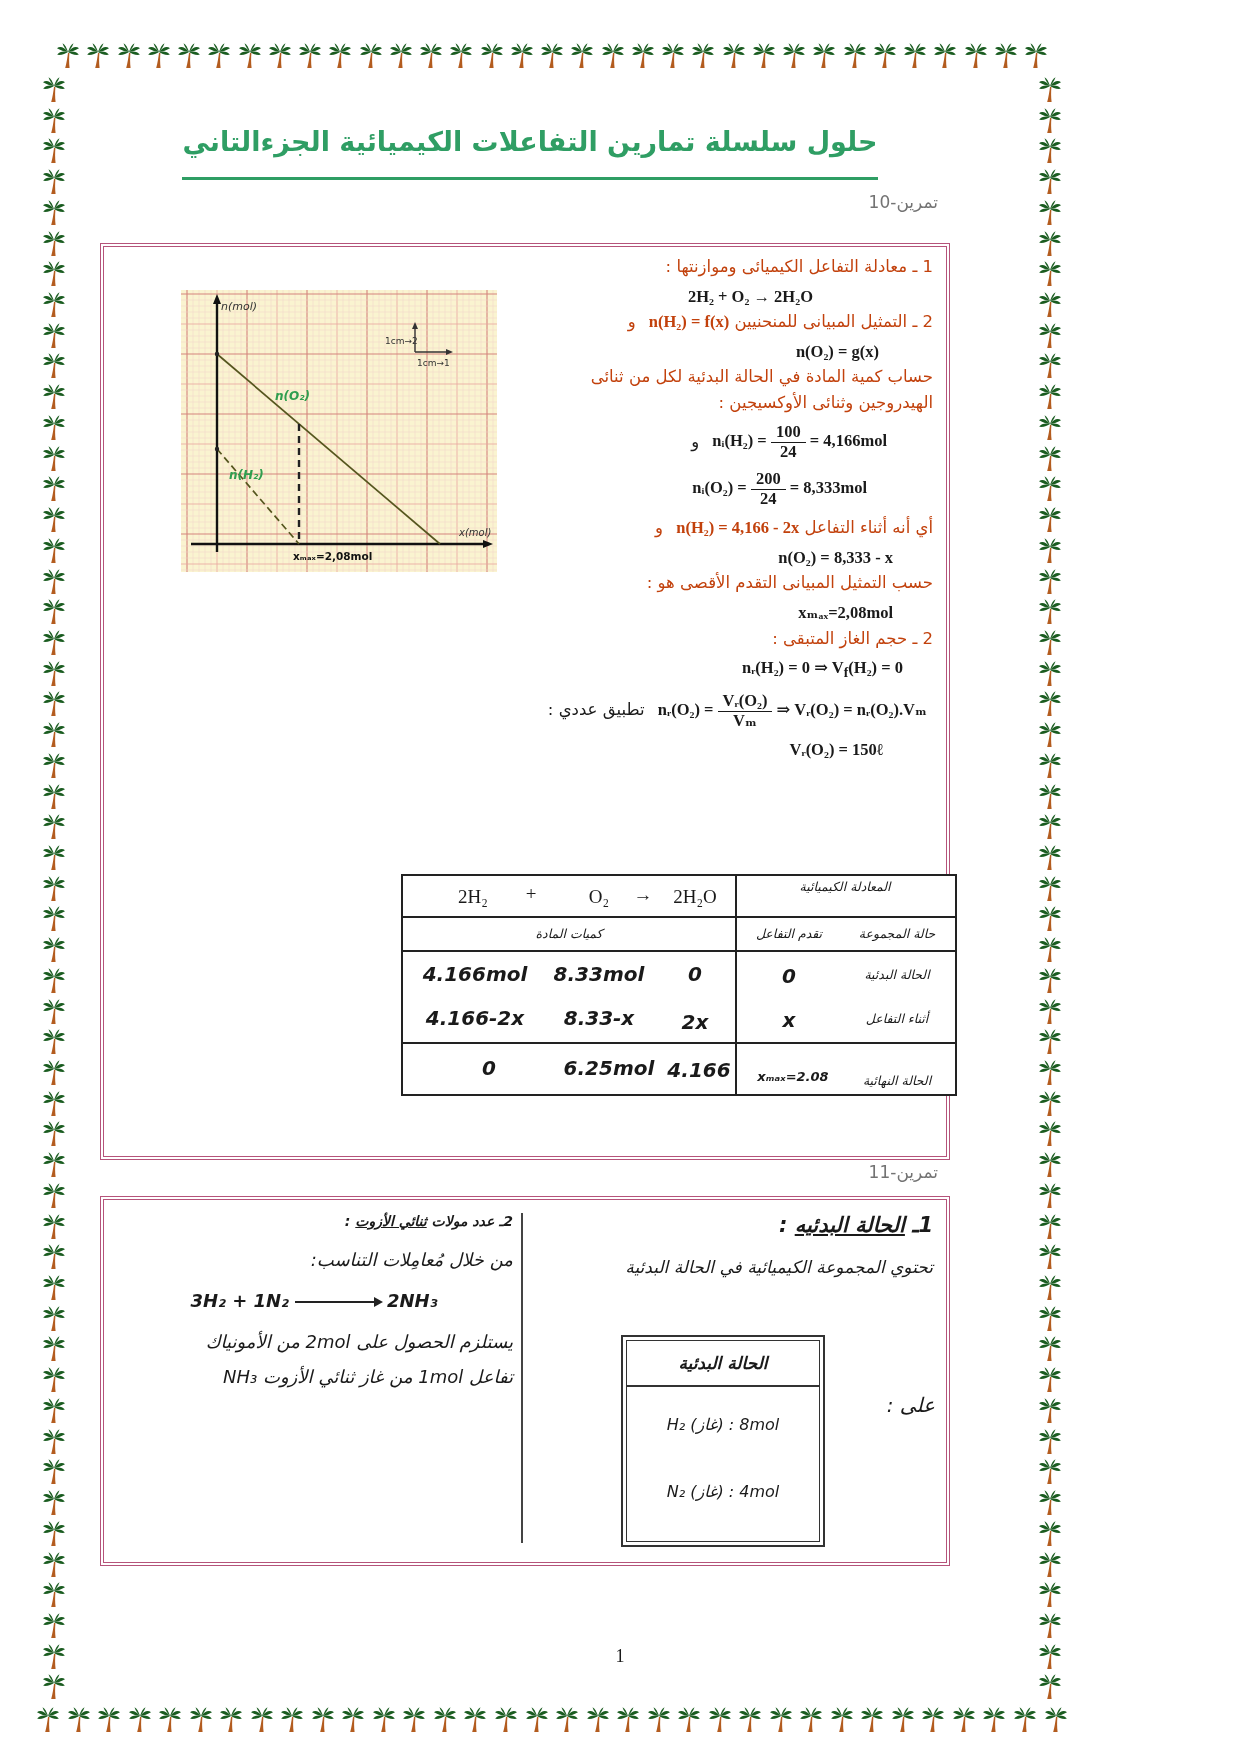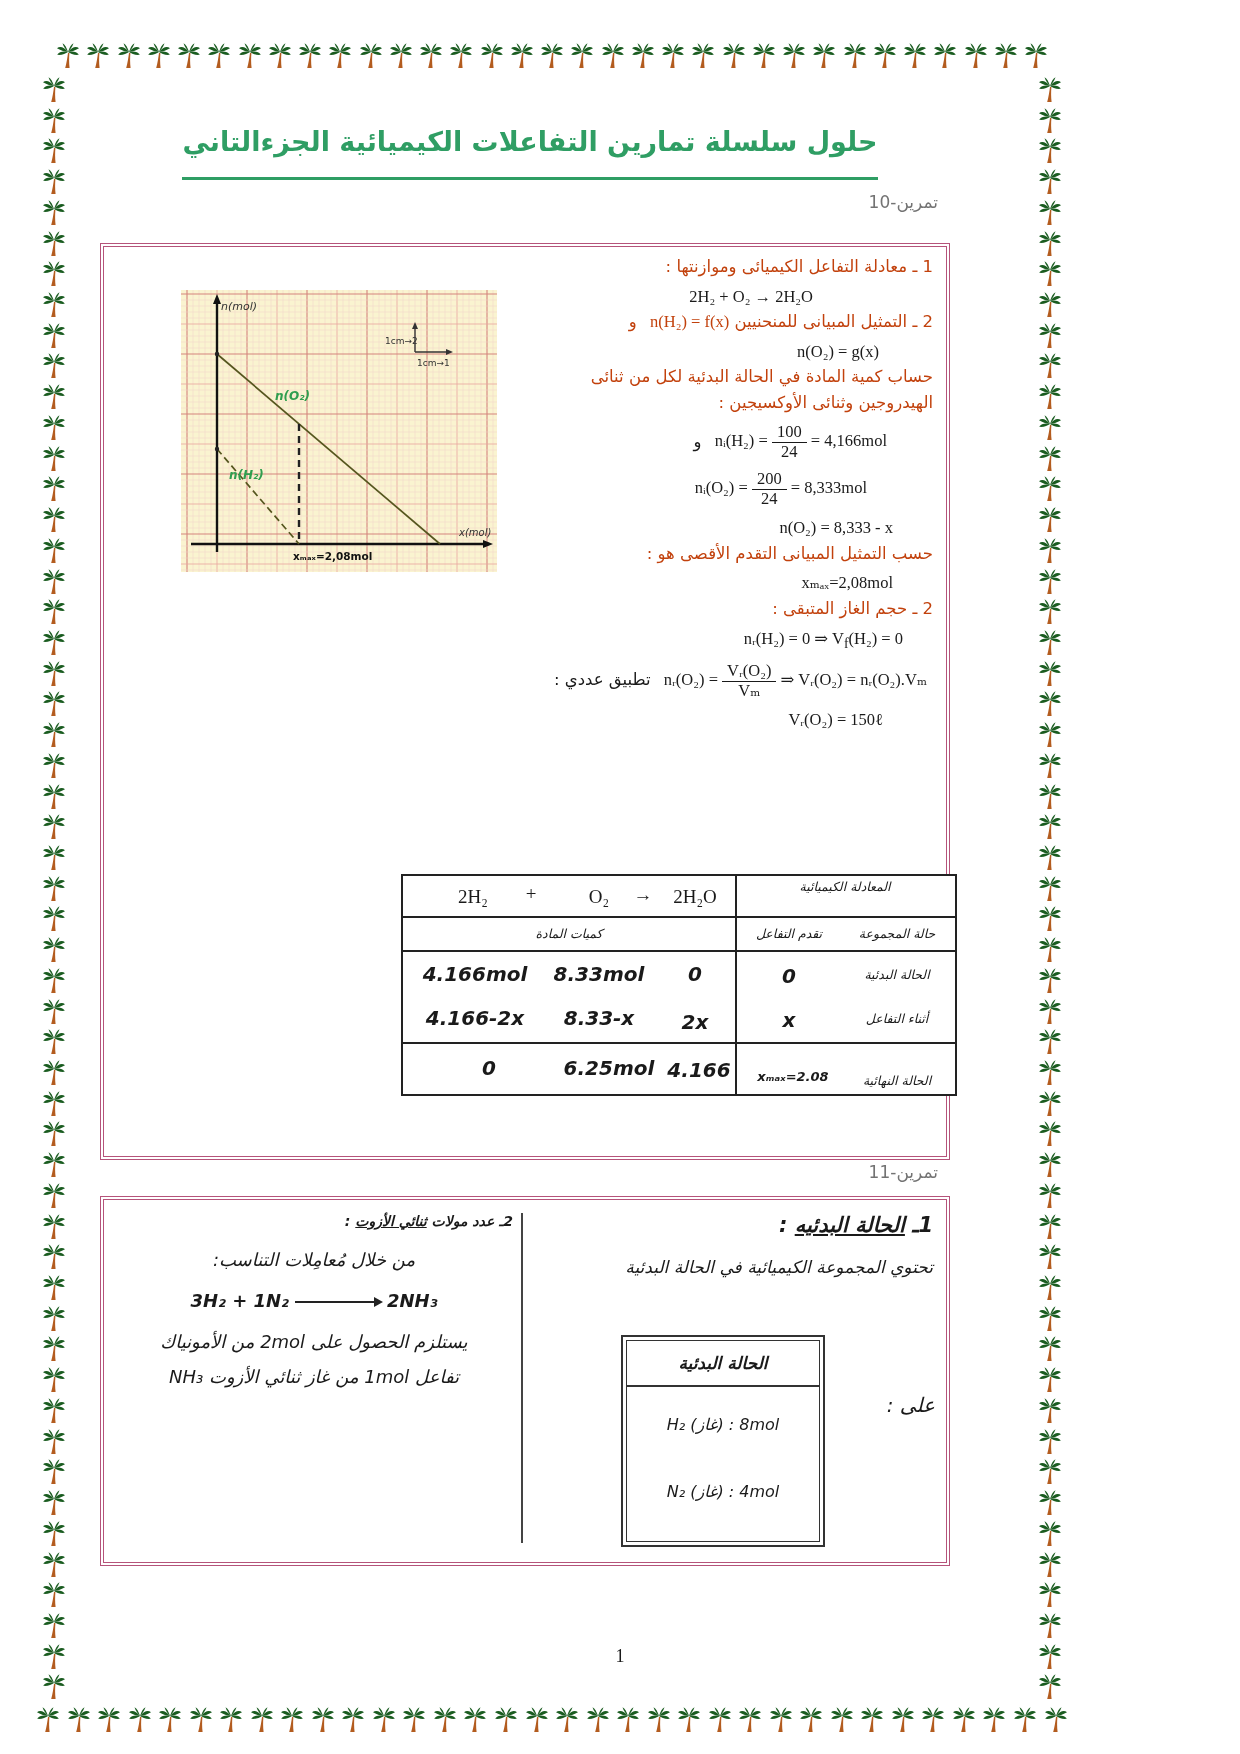--- a/index.html
+++ b/index.html
@@ -30,21 +30,21 @@
   #box1{left:100px;top:243px;width:848px;height:915px;}
   #box2{left:100px;top:1196px;width:848px;height:368px;}
 
   
   .graph{position:absolute;left:78px;top:42px;width:320px;height:292px;}
 
   
   .sol{position:absolute;right:16px;top:10px;width:452px;direction:rtl;text-align:right;
        font-size:16.5px;line-height:1.55;}
   .sol .ar{color:#c2410c;}
-  .math{font-family:"Liberation Serif","DejaVu Serif",serif;font-weight:normal;font-size:16.5px;
+  .math{font-family:"Liberation Serif","DejaVu Serif",serif;font-weight:bold;font-size:16.5px;
         direction:ltr;unicode-bidi:isolate;display:inline-block;}
   .mline{margin-top:4px;}
   .frac{display:inline-block;text-align:center;vertical-align:middle;line-height:1.15;}
   .frac .num{display:block;border-bottom:1.4px solid #1a1a1a;padding:0 5px;}
   .frac .den{display:block;}
   .fracline{margin-top:8px;margin-bottom:6px;}
   .wa{margin:0 8px;}
 
   
   .rtable{position:absolute;left:300px;top:630px;width:552px;height:218px;
@@ -67,21 +67,21 @@
   .b2-ala{position:absolute;right:14px;top:196px;font-size:20px;direction:rtl;}
   .b2-table{position:absolute;left:520px;top:138px;width:200px;height:208px;
             border:2px solid #333;}
   .b2-table .tin{position:absolute;inset:3px;border:1px solid #333;}
   .b2-table .th{height:44px;line-height:44px;text-align:center;border-bottom:2px solid #333;
                 font-size:17px;font-weight:bold;direction:rtl;}
   .b2-table .trow{direction:ltr;text-align:center;font-size:16px;margin-top:28px;}
   .b2-left{position:absolute;left:14px;top:16px;width:398px;direction:rtl;text-align:right;}
   .b2-left .head{font-size:14px;font-weight:bold;}
   .b2-left .head .u{text-decoration:underline;}
-  .b2-left .ln{margin-top:20px;font-size:18px;text-align:center;}
+  .b2-left .ln{margin-top:20px;font-size:18px;}
   .b2-eq{direction:ltr;text-align:center;margin-top:20px;font-size:18px;font-weight:bold;}
   .arrow-line{display:inline-block;width:86px;height:2px;background:#222;vertical-align:middle;
               position:relative;margin:0 6px;}
   .arrow-line::after{content:"";position:absolute;right:-2px;top:-4px;border-left:9px solid #222;
               border-top:5px solid transparent;border-bottom:5px solid transparent;}
 
   .pageno{position:absolute;left:600px;top:1646px;width:40px;text-align:center;
           font-size:18px;font-family:"Liberation Serif",serif;}
 </style>
 </head>
@@ -1818,20 +1818,25 @@
         </span>
         <span class="wa">و</span>
       </div>
       <div class="fracline" style="margin-right:66px;">
         <span class="math">
           <span>nᵢ(O₂) =</span>
           <span class="frac"><span class="num">200</span><span class="den">24</span></span>
           <span>= 8,333mol</span>
         </span>
       </div>
+      <div class="ar">
+        <span>أي أنه أثناء التفاعل</span>
+        <span class="math">n(H₂) = 4,166 - 2x</span>
+        <span class="wa">و</span>
+      </div>
       <div class="mline" style="margin-right:40px;">
         <span class="math">n(O₂) = 8,333 - x</span>
       </div>
       <div class="ar">حسب التمثيل المبيانى التقدم الأقصى هو :</div>
       <div class="mline" style="margin-right:40px;">
         <span class="math">xₘₐₓ=2,08mol</span>
       </div>
       <div class="ar">2 ـ حجم الغاز المتبقى :</div>
       <div class="mline" style="margin-right:30px;">
         <span class="math"><span>nᵣ(H₂) = 0 ⇒ V</span><sub>f</sub><span>(H₂) = 0</span></span>

